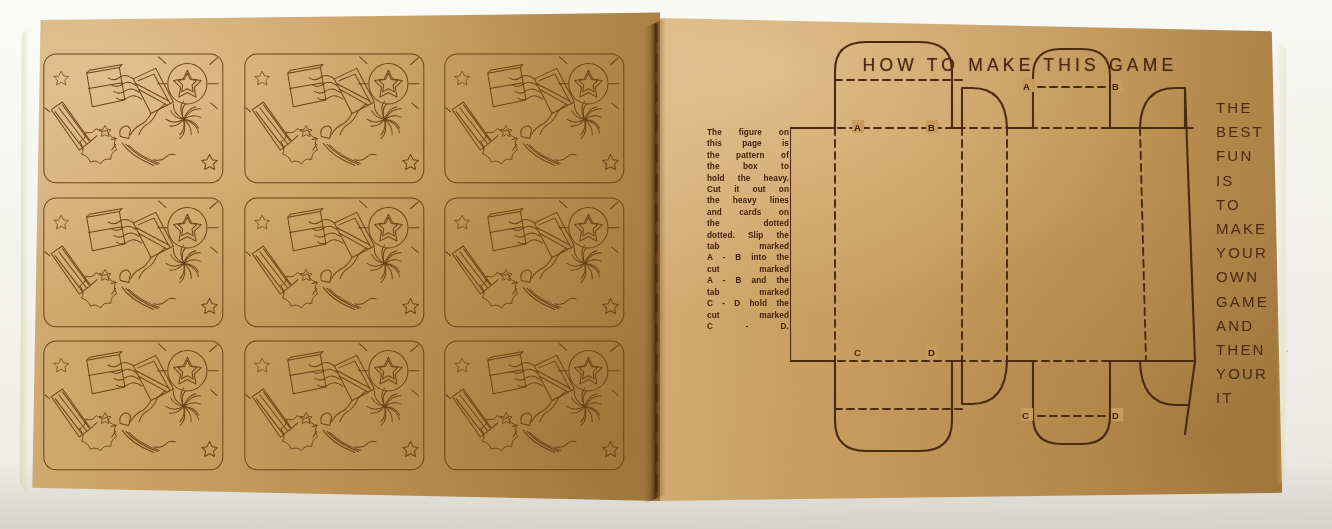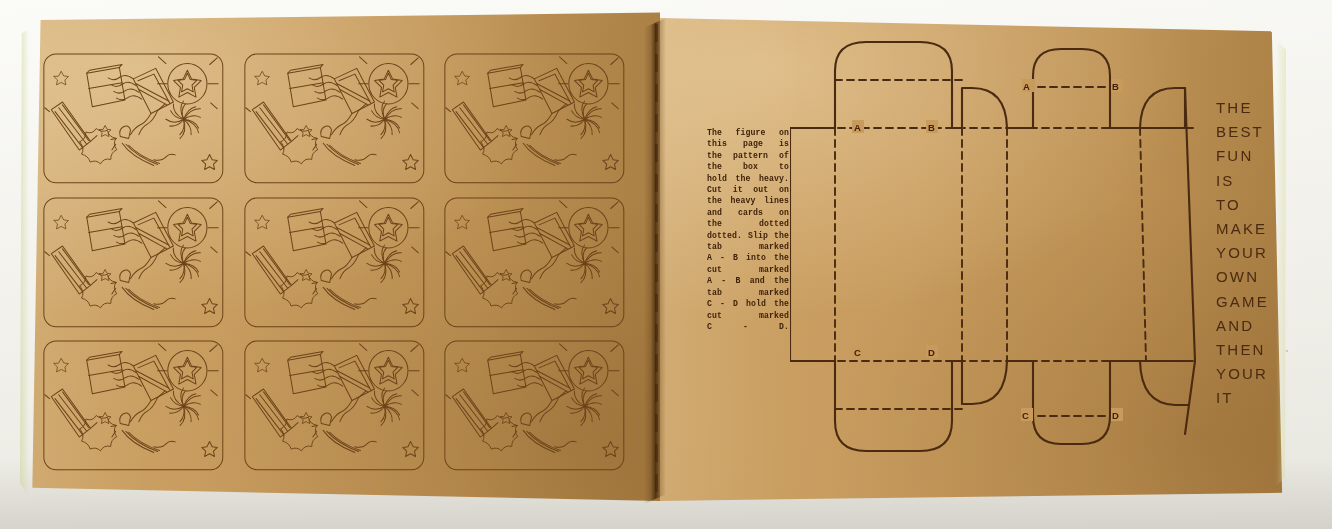--- a/index.html
+++ b/index.html
@@ -167,21 +167,20 @@
     left: 47px;
     top: 119px;
     width: 82px;
     font-size: 8.2px;
     line-height: 11.4px;
     color: #3f2209;
     text-align: justify;
     text-align-last: justify;
     letter-spacing: .1px;
     font-weight: 600;
-    font-family: Liberation Mono, monospace;
   }
   .instructions div { white-space: nowrap; }
 
   .slogan {
     position: absolute;
     left: 556px;
     top: 88px;
     width: 86px;
     text-align: left;
     color: #4a2a10;
@@ -635,20 +634,21 @@
 </svg>
           </div>
         </div>
     </div>
 
     <div class="page" id="page-right">
       <div class="paper-fill"></div>
       <div class="grain"></div>
       <div class="sheen"></div>
 
+      <div class="headline">HOW TO MAKE THIS GAME</div>
 
       <div class="instructions" id="instructions">
           <div>The figure on</div>
           <div>this page is</div>
           <div>the pattern of</div>
           <div>the box to</div>
           <div>hold the heavy.</div>
           <div>Cut it out on</div>
           <div>the heavy lines</div>
           <div>and cards on</div>

